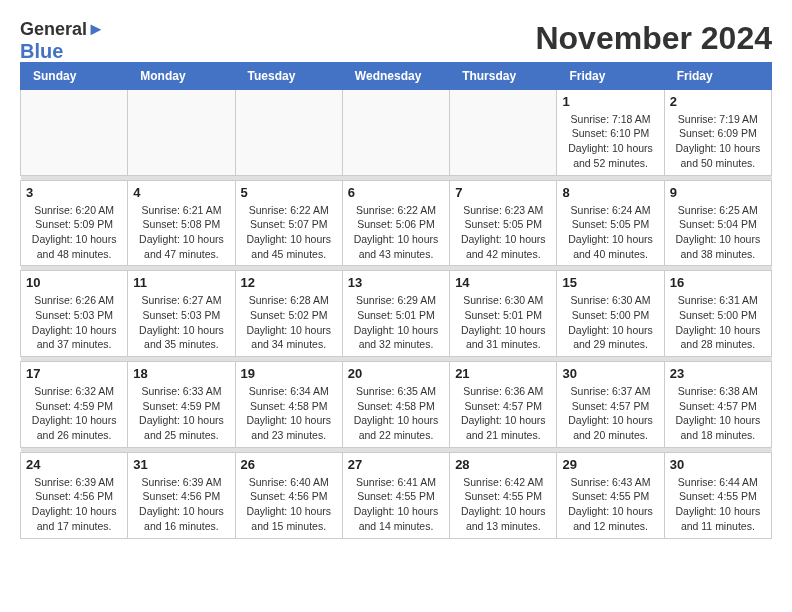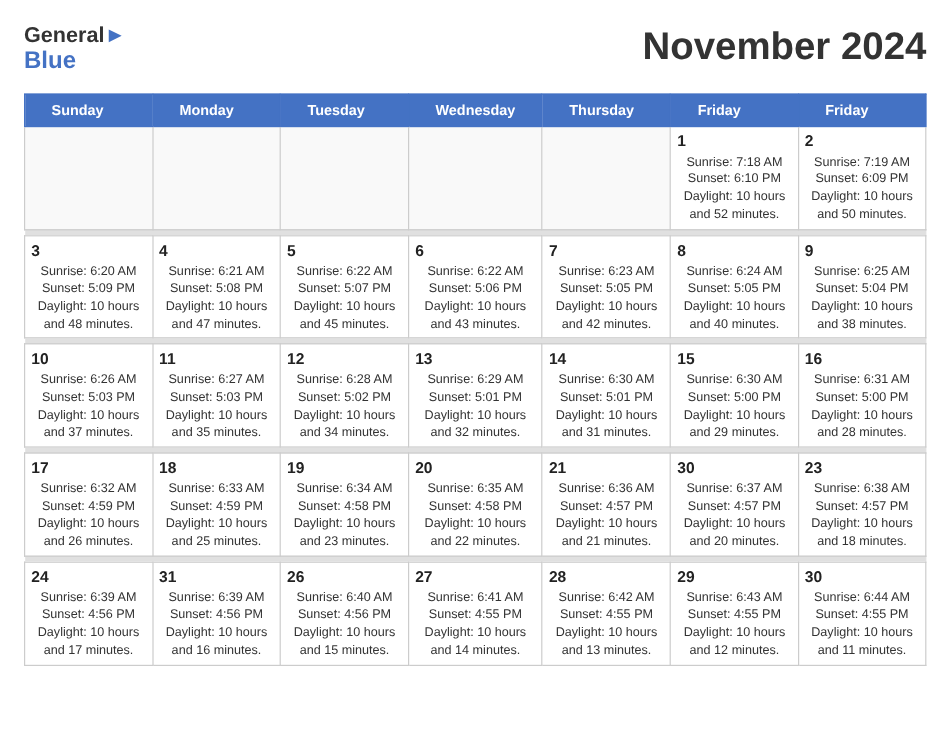--- a/index.html
+++ b/index.html
@@ -7,21 +7,20 @@
       font-family: Arial, sans-serif;
       background: #fff;
       width: 792px;
       min-height: 612px;
       padding: 20px;
     }
     .header-area {
       display: flex;
       justify-content: space-between;
       align-items: flex-start;
-      margin-bottom: 16px;
     }
     .logo {
       display: flex;
       align-items: center;
       gap: 4px;
     }
     .title-area {
       text-align: right;
     }
     .month-title {
@@ -36,21 +35,21 @@
     }
     .calendar {
       width: 100%;
       border-collapse: collapse;
       font-size: 11px;
     }
     .calendar th {
       background: #4472c4;
       color: #fff;
       text-align: left;
-      padding: 6px 22px;
+      padding: 6px 12px;
       font-size: 12px;
       font-weight: bold;
       border: 1px solid #4472c4;
     }
     .calendar td {
       vertical-align: top;
       padding: 4px 5px;
       border: 1px solid #ccc;
       width: calc(100% / 7);
       min-height: 80px;

